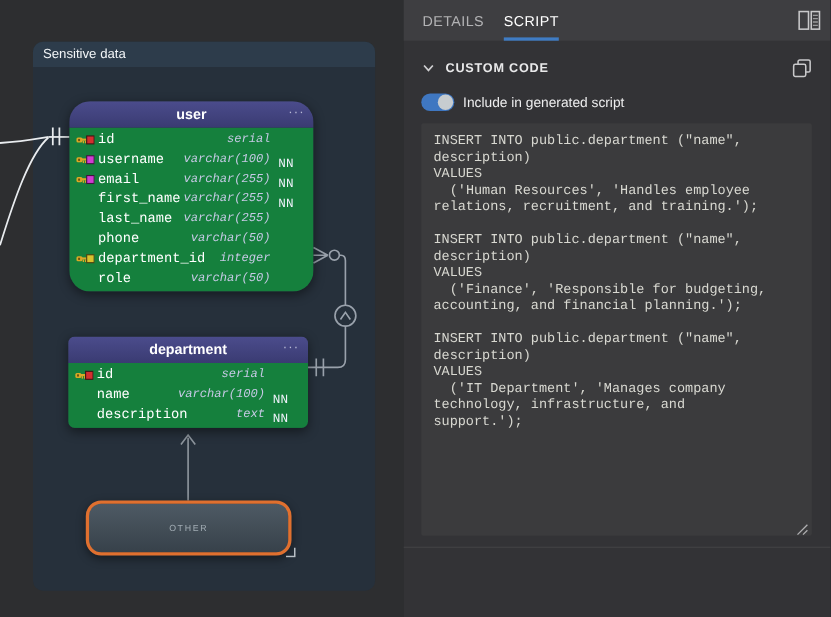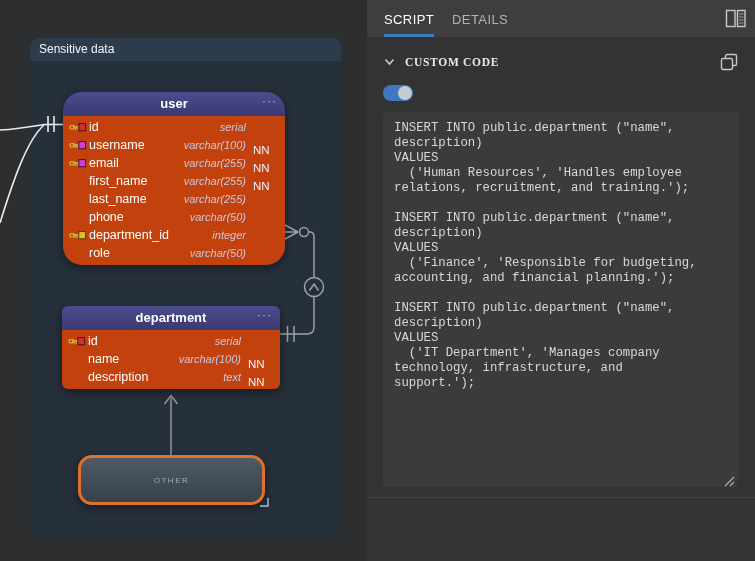--- a/index.html
+++ b/index.html
@@ -15,21 +15,21 @@
     background:#26303b; border-radius:9px; }
   .container-header { height:23px; background:#2d3c4b; border-radius:9px 9px 0 0;
     color:#f2f5f7; font-size:12px; font-weight:normal; line-height:23px; padding-left:9px; }
 
   .dbtable { position:absolute; border-radius:6px; box-shadow:0 3px 10px rgba(0,0,0,.45);
     overflow:hidden; }
   .t-header { position:relative; height:24px; background:linear-gradient(#4b4c8c,#3a3b72);
     color:#fff; font-size:13px; font-weight:bold; text-align:center; line-height:24px; }
   .t-menu { position:absolute; right:8px; top:-3px; color:#b9bbd6; font-size:12px;
     letter-spacing:1px; font-weight:normal; }
-  .t-body { background:#c2410c; padding:2px 0 3px 0; }
+  .t-body { background:#15803d; padding:2px 0 3px 0;font-family:Liberation Mono, monospace; }
   .t-row { display:flex; align-items:center; height:18px; padding:0 8px 0 6px; }
   .kicon { width:20px; flex:0 0 20px; display:flex; align-items:center; }
   .cname { color:#fff; font-size:12.5px; white-space:nowrap; }
   .ctype { margin-left:auto; color:#c7cae6; font-size:11px; font-style:italic; white-space:nowrap; }
   .cnn { width:24px; flex:0 0 24px; margin-left:7px; color:#f0f2fc; font-size:11.5px;margin-top:45px; }
 
   .table-user { left:63px; top:92px; width:222px;border-radius:19px; }
   .table-dept { left:62px; top:306px; width:218px; }
 
   .note { position:absolute; left:78px; top:455px; width:187px; height:50px;
@@ -45,21 +45,21 @@
   .panel { position:relative; width:388px; height:561px; background:#333336; }
   .tabbar { position:relative; height:37px; background:#3e3e41; display:flex; gap:18px;
     padding-left:17px; }
   .tab { height:37px; padding-top:12px; font-size:13px; letter-spacing:.4px; color:#b2b2b4; }
   .tab.active { color:#fff; border-bottom:3px solid #3f7cc4; }
   .layout-icon { position:absolute; right:8px; top:9px; }
 
   .sec-header { position:absolute; left:0; right:0; height:24px; display:flex; align-items:center; }
   .sec-header .chev { margin-left:17px; display:flex; }
   .sec-label { margin-left:10px; color:#e9e9ea; font-size:11.5px; font-weight:bold; letter-spacing:.7px; }
-  .sec-custom { top:50px;font-family:Liberation Serif, serif; }
+  .sec-custom { top:50px; }
   .copy-icon { position:absolute; right:17px; top:3px; }
 
   .toggle-row { position:absolute; left:16px; top:85px; display:flex; align-items:center; gap:8px; }
   .toggle { position:relative; width:30px; height:16px; background:#3f77c1; border-radius:8px; }
   .toggle .knob { position:absolute; right:1px; top:1px; width:14px; height:14px;
     border-radius:50%; background:#c7ccd0; }
   .toggle-label { color:#ededee; font-size:12.5px; }
 
   .code { position:absolute; left:16px; top:112px; width:355px; height:375px;
     background:#3b3b3d; border-radius:2px; padding:9px 11px;
@@ -238,22 +238,22 @@
       <div class="note-cat">OTHER</div>
     </div>
     <svg class="note-resize" width="10" height="10">
       <path d="M 1 9 H 9 V 1" stroke="#b8bfc5" stroke-width="1.4" fill="none"></path>
     </svg>
   </div>
 
   <div class="panel">
 
     <div class="tabbar">
+      <div class="tab">DETAILS</div>
       <div class="tab active">SCRIPT</div>
-      <div class="tab">DETAILS</div>
       <svg class="layout-icon" width="22" height="19" viewBox="0 0 22 19">
         <rect x="1.5" y="1.5" width="8.5" height="16" fill="none" stroke="#c9c9cb" stroke-width="1.4"></rect>
         <rect x="12.5" y="1.5" width="7.5" height="16" fill="none" stroke="#c9c9cb" stroke-width="1.4"></rect>
         <path d="M 14 5 h 4.5 M 14 8 h 4.5 M 14 11 h 4.5 M 14 14 h 4.5" stroke="#9a9a9c" stroke-width="1.2"></path>
       </svg>
     </div>
 
     <div class="sec-header sec-custom">
       <svg class="chev" width="11" height="8" viewBox="0 0 11 8">
         <path d="M 1.5 1.5 L 5.5 6 L 9.5 1.5" stroke="#cfcfd1" stroke-width="1.5" fill="none"></path>
@@ -262,20 +262,21 @@
       <svg class="copy-icon" width="18" height="18" viewBox="0 0 18 18">
         <rect x="5.5" y="1.5" width="11" height="11" rx="1.5" fill="none" stroke="#c9c9cb" stroke-width="1.4"></rect>
         <rect x="1.5" y="5.5" width="11" height="11" rx="1.5" fill="#333336" stroke="#c9c9cb" stroke-width="1.4"></rect>
       </svg>
     </div>
 
     <div class="toggle-row">
       <span class="toggle">
           <span class="knob"></span>
         </span>
+      <span class="toggle-label">Include in generated script</span>
     </div>
 
     <div class="code">INSERT INTO public.department ("name",
 description)
 VALUES
   ('Human Resources', 'Handles employee
 relations, recruitment, and training.');
 
 INSERT INTO public.department ("name",
 description)

